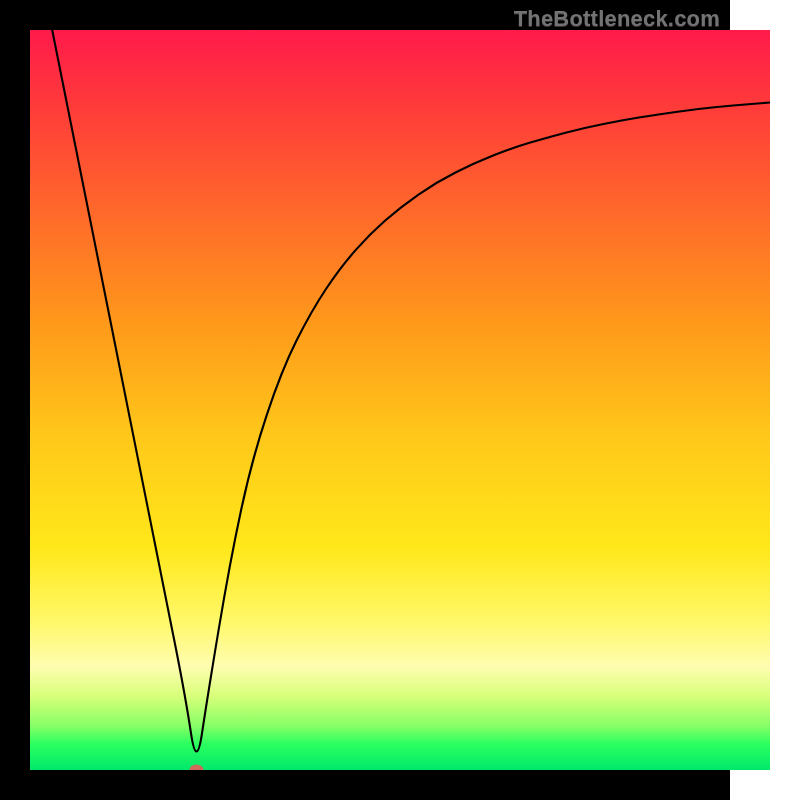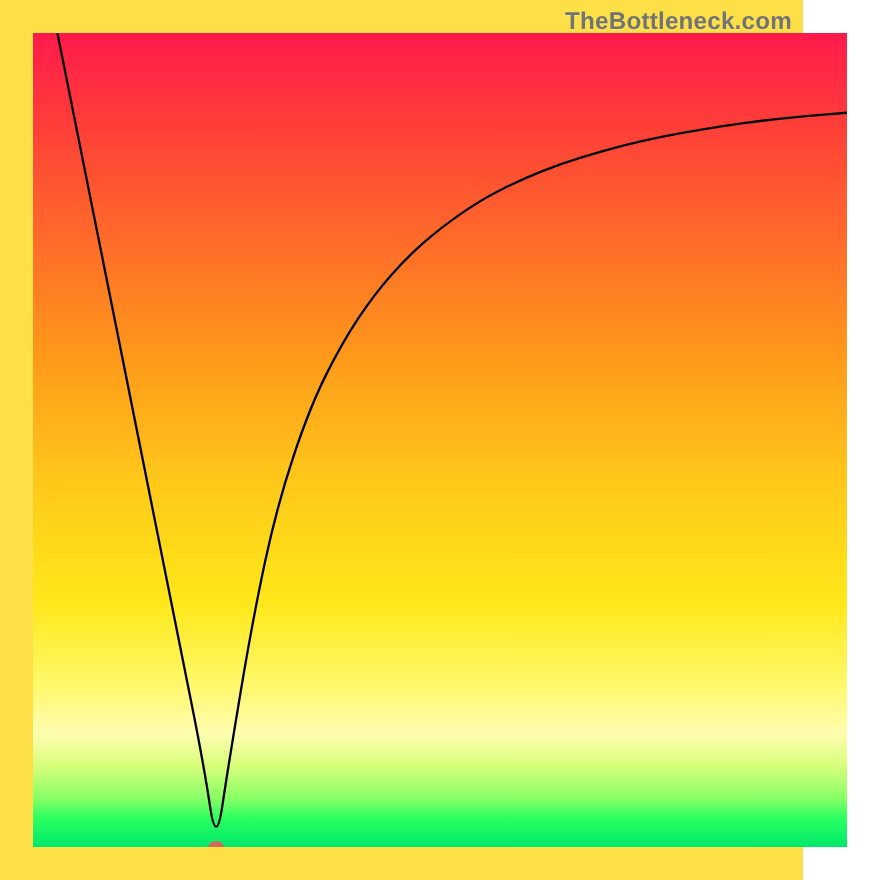--- a/index.html
+++ b/index.html
@@ -7,21 +7,21 @@
     padding: 0;
     width: 800px;
     height: 800px;
     overflow: hidden;
     font-family: Arial, Helvetica, sans-serif;
   }
   .frame {
     position: relative;
     width: 730px;
     height: 800px;
-    background: #fde047;
+    background: #000000;
   }
   .plot {
     position: absolute;
     left: 30px;
     top: 30px;
     width: 740px;
     height: 740px;
     background: linear-gradient(to bottom,
       #ff1a4b 0%,
       #ff3a3a 10%,

